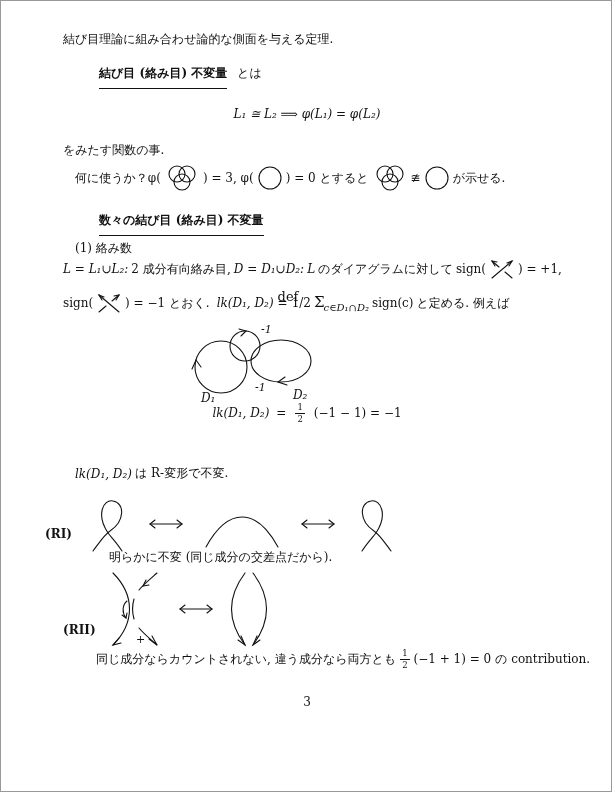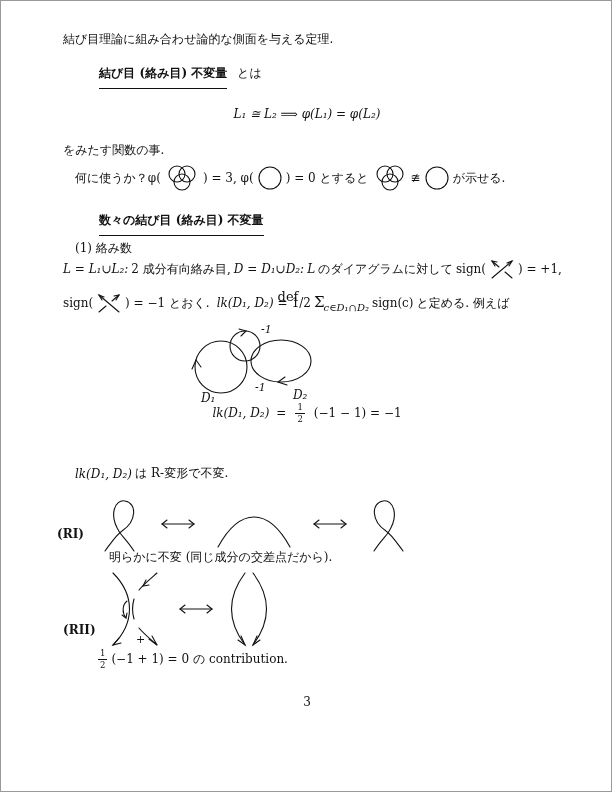--- a/index.html
+++ b/index.html
@@ -131,21 +131,21 @@
         <span class="den">2</span>
       </span>
     <span>(−1 − 1) = −1</span>
   </div>
 
   <div class="abs row" style="left:74px;top:464px">
     <span class="mi">lk(D₁, D₂)</span>
     <span class="jp">は R-変形で不変.</span>
   </div>
 
-  <div class="abs row" style="left:56px;top:492px;gap:14px">
+  <div class="abs row" style="left:44px;top:492px;gap:14px">
     <span class="rlabel" style="align-self:flex-end;margin-bottom:14px">(RI)</span>
     <svg width="44" height="62" viewBox="0 0 44 62">
       <path d="M36,58 C31,50 26,45 22,40 C10,22 17,6 27,8 C39,10 39,28 24,38 C19,41 13,50 7,58"></path>
     </svg>
     <svg width="44" height="12" viewBox="0 0 44 12">
       <line x1="6" y1="6" x2="38" y2="6"></line>
         <polyline points="11,2 6,6 11,10"></polyline>
         <polyline points="33,2 38,6 33,10"></polyline>
     </svg>
     <svg width="80" height="62" viewBox="0 0 80 62">
@@ -186,20 +186,21 @@
     </svg>
     <svg width="56" height="80" viewBox="0 0 56 80">
       <path d="M24,4 C6,28 6,52 24,76"></path>
       <path d="M32,4 C50,28 50,52 32,76"></path>
       <polyline points="17,71 24,76 20,67"></polyline>
       <polyline points="39,71 32,76 36,67"></polyline>
     </svg>
   </div>
 
   <div class="abs row" style="left:95px;top:648px;gap:2px">
+    <span class="jp">同じ成分ならカウントされない, 違う成分なら両方とも</span>
     <span class="frac">
         <span class="num">1</span>
         <span class="den">2</span>
       </span>
     <span class="jp">(−1 + 1) = 0 の contribution.</span>
   </div>
 
   <div class="abs pagenum" style="top:694px">3</div>
 
 </div>

